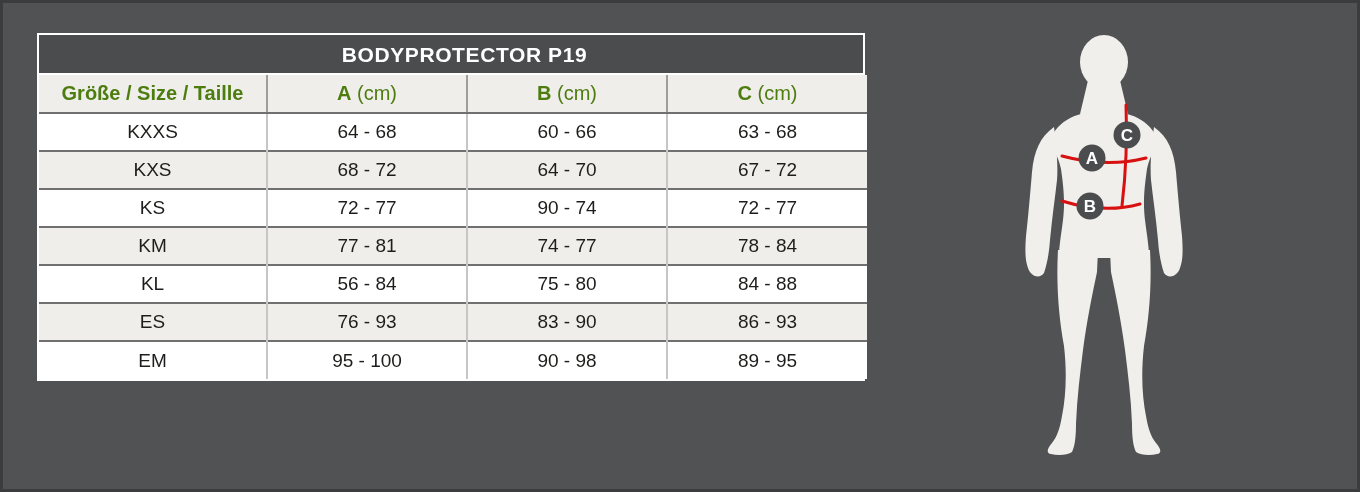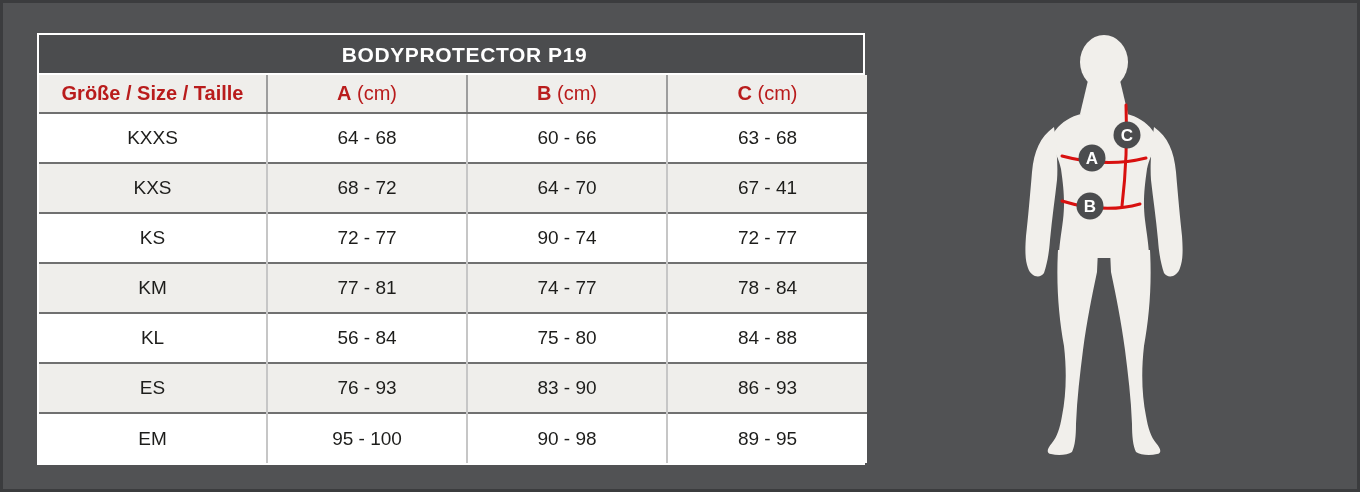--- a/index.html
+++ b/index.html
@@ -36,32 +36,32 @@
   table.size-table {
     width:100%;
     border-collapse:collapse;
     table-layout:fixed;
   }
   table.size-table col.c-size { width:228px; }
   table.size-table col.c-meas { width:200px; }
   table.size-table th {
     height:38px;
     background:#efeeeb;
-    color:#b91c1c;
+    color:#4d7c0f;
     font-size:20px;
     font-weight:bold;
     text-align:center;
     vertical-align:middle;
     border-left:2px solid #9d9d9d;
     border-bottom:2px solid #707070;
   }
   table.size-table th:first-child { border-left:none; }
   table.size-table th .unit { font-weight:normal; }
   table.size-table td {
-    height:50px;
+    height:38px;
     color:#1d1d1b;
     font-size:19px;
     text-align:center;
     vertical-align:middle;
     border-left:2px solid #c6c6c6;
     border-top:2px solid #707070;
   }
   table.size-table td:first-child { border-left:none; }
   table.size-table tbody tr:first-child td { border-top:none; }
   table.size-table tbody tr:nth-child(odd)  td { background:#ffffff; }
@@ -99,21 +99,21 @@
       <tr>
         <td>KXXS</td>
         <td>64 - 68</td>
         <td>60 - 66</td>
         <td>63 - 68</td>
       </tr>
       <tr>
         <td>KXS</td>
         <td>68 - 72</td>
         <td>64 - 70</td>
-        <td>67 - 41</td>
+        <td>67 - 72</td>
       </tr>
       <tr>
         <td>KS</td>
         <td>72 - 77</td>
         <td>90 - 74</td>
         <td>72 - 77</td>
       </tr>
       <tr>
         <td>KM</td>
         <td>77 - 81</td>

